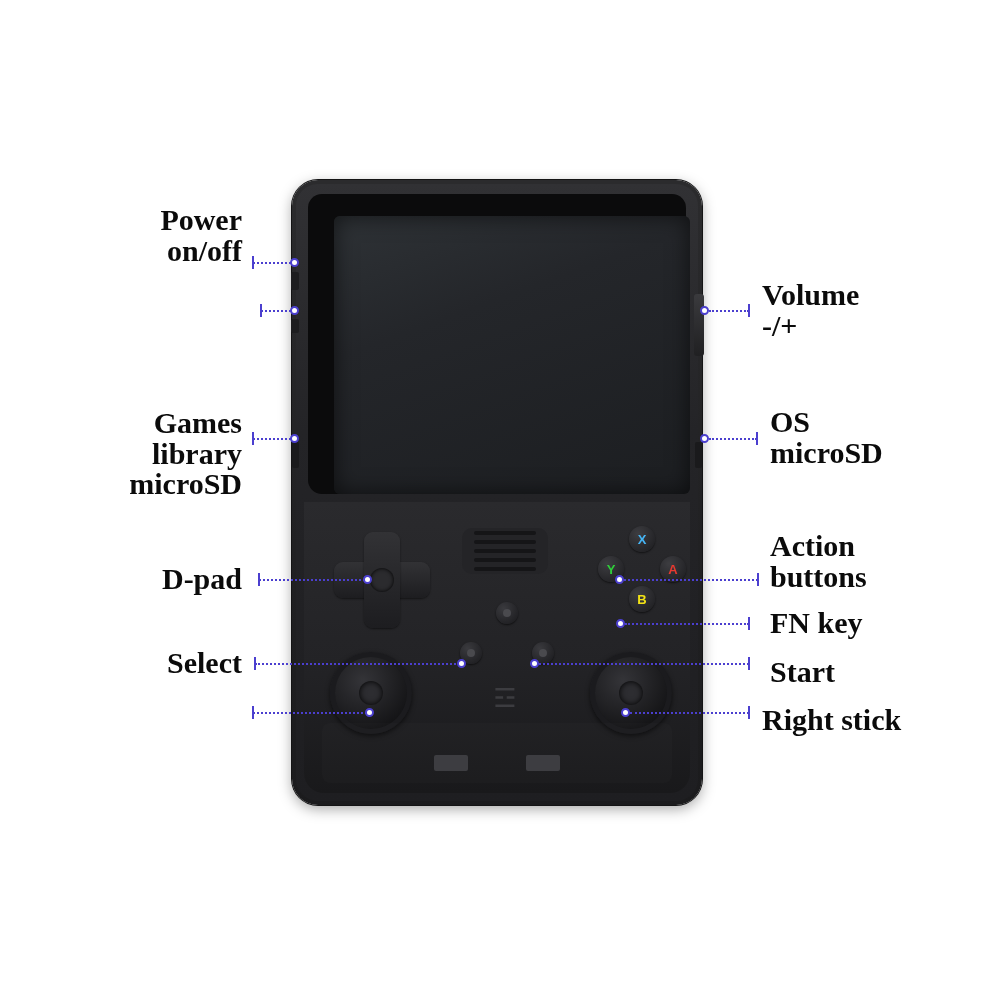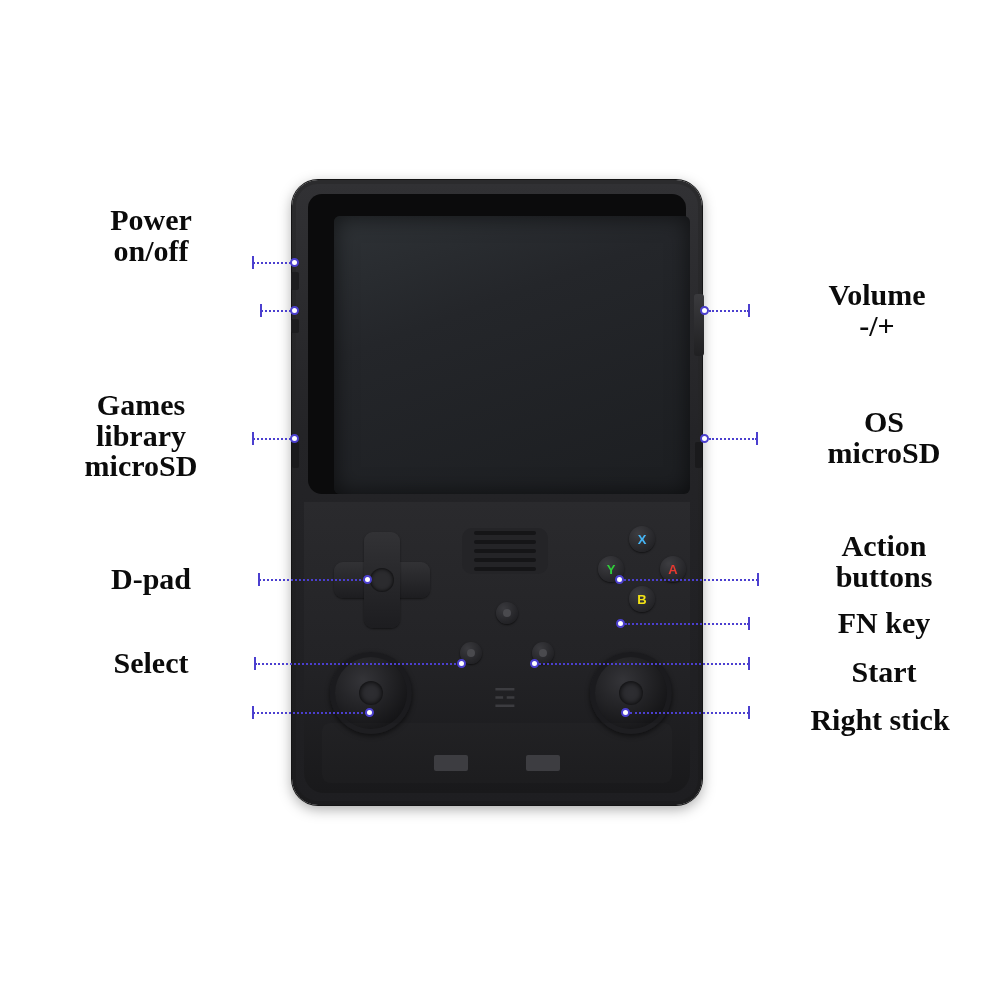--- a/index.html
+++ b/index.html
@@ -147,22 +147,22 @@
   
   .label {
     position: absolute;
     font-family: "Liberation Serif", serif;
     font-weight: bold;
     font-size: 30px;
     line-height: 1.02;
     color: #0b0b0b;
     white-space: pre-line;
   }
-  .label.r { text-align: center; }
-  .label.l { text-align: center; }
+  .label.r { text-align: right; }
+  .label.l { text-align: left; }
 
   
   .leader {
     position: absolute;
     height: 0;
     border-top: 2px dotted #4b3fcf;
   }
   .tick {
     position: absolute; width: 2px; height: 13px; background: #4b3fcf;
   }
@@ -230,21 +230,21 @@
   <div class="label r" style="left:60px; top:205px; width:182px;">Power
 on/off</div>
   <div class="tick" style="left:252px; top:256px;"></div>
   <div class="leader" style="left:253px; top:262px; width:38px;"></div>
   <div class="node" style="left:290px; top:258px;"></div>
 
   <div class="tick" style="left:260px; top:304px;"></div>
   <div class="leader" style="left:261px; top:310px; width:30px;"></div>
   <div class="node" style="left:290px; top:306px;"></div>
 
-  <div class="label r" style="left:40px; top:390px; width:202px;">Games
+  <div class="label r" style="left:40px; top:408px; width:202px;">Games
 library
 microSD</div>
   <div class="tick" style="left:252px; top:432px;"></div>
   <div class="leader" style="left:253px; top:438px; width:38px;"></div>
   <div class="node" style="left:290px; top:434px;"></div>
 
   <div class="label r" style="left:60px; top:564px; width:182px;">D-pad</div>
   <div class="tick" style="left:258px; top:573px;"></div>
   <div class="leader" style="left:259px; top:579px; width:106px;"></div>
   <div class="node" style="left:363px; top:575px;"></div>

